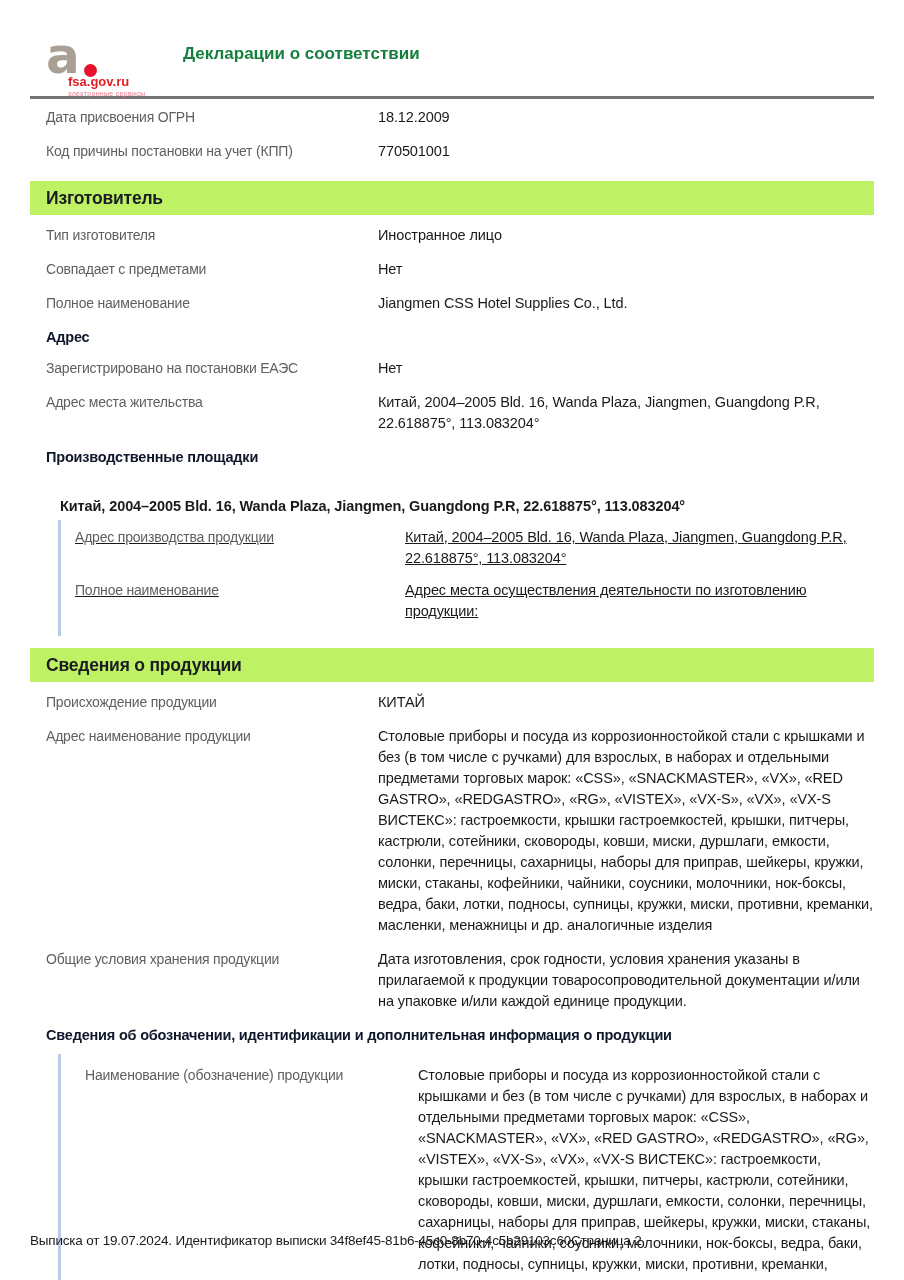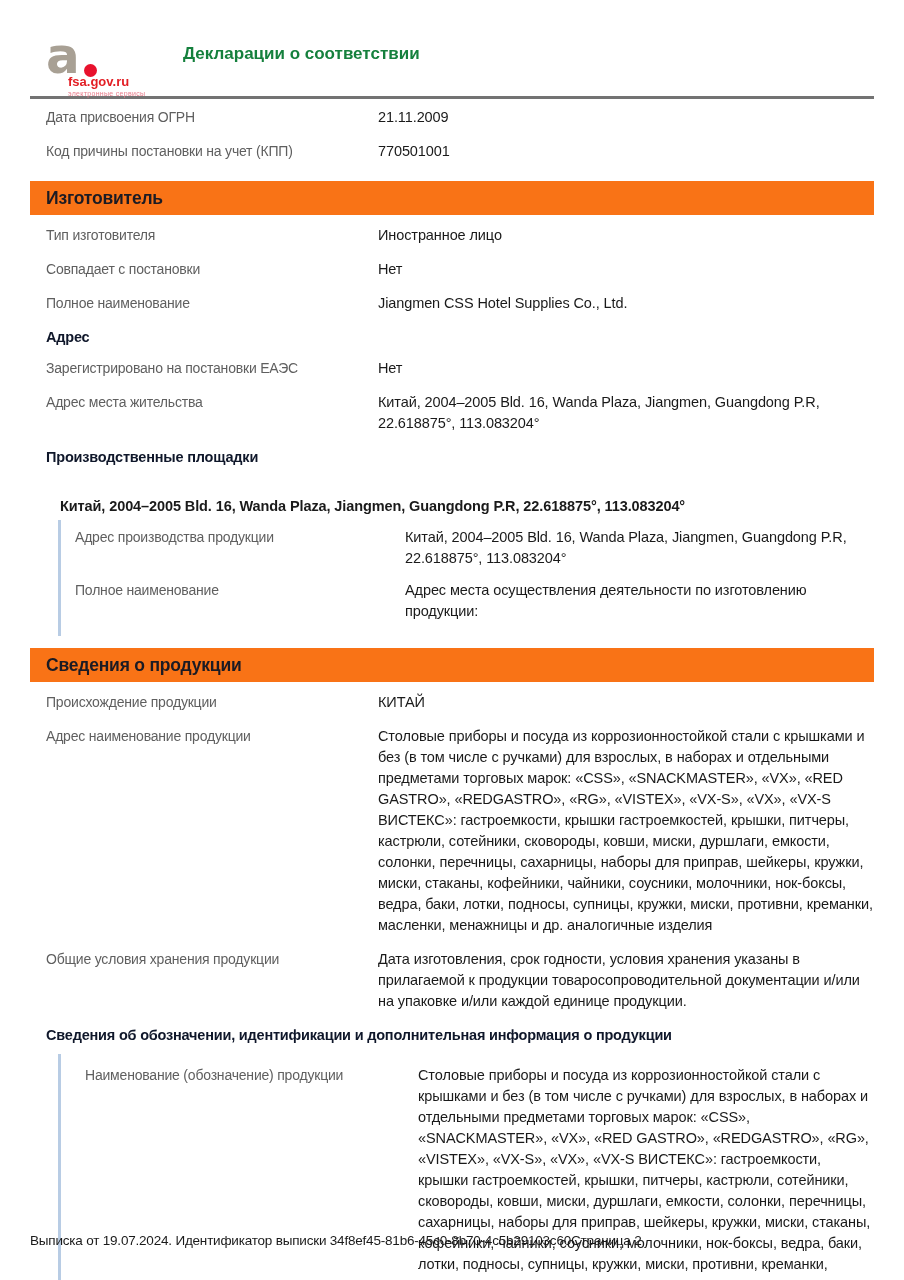--- a/index.html
+++ b/index.html
@@ -34,30 +34,30 @@
 
   
   .table { border-top: 3px solid #737373; padding-top: 2px; }
   .row { display: grid; grid-template-columns: 332px 1fr; padding: 6px 0 7px 16px; }
   .lbl { color: #5f5f5f; font-size: 14px; letter-spacing: -0.2px; line-height: 21px; padding-right: 12px; }
   .val { color: #1a1a1a; font-size: 14.5px; line-height: 21px; letter-spacing: -0.1px; }
   .subheading { font-weight: 700; font-size: 14.5px; color: #0f172a; padding: 8px 0 7px 16px; letter-spacing: -0.2px; }
 
   .band {
     height: 34px; margin-top: 12px; margin-bottom: 4px;
-    background: #f97316; display: flex; align-items: center;
+    background: #bef264; display: flex; align-items: center;
     padding-left: 16px;
     font-size: 17.5px; font-weight: 700; color: #1b1b24; letter-spacing: -0.2px;
   }
 
   .site-summary { font-weight: 700; font-size: 14.5px; letter-spacing: -0.1px; margin: 26px 0 6px 30px; }
 
   .indent-block { margin-left: 28px; border-left: 3px solid #b8cce4; }
   .site-block { padding: 2px 0 8px 14px; }
-  .site-block .row { grid-template-columns: 330px 1fr; padding: 5px 0 6px 0; }
+  .site-block .row { grid-template-columns: 330px 1fr; padding: 5px 0 6px 0; text-decoration: underline; }
   .ident-block { padding: 6px 0 10px 24px; margin-top: 4px; }
   .ident-block .row { grid-template-columns: 333px 1fr; padding: 5px 0 6px 0; }
 
   .footer {
     position: absolute; left: 30px; right: 30px; bottom: 32px;
     display: flex; justify-content: flex-start;
     font-size: 13.5px; color: #1a1a1a; letter-spacing: -0.2px;
   }
 </style>
 </head>
@@ -77,37 +77,37 @@
       </div>
     </div>
     <div class="title">Декларации о соответствии</div>
   </div>
 
   <div class="content">
 
     <div class="table">
       <div class="row">
         <div class="lbl">Дата присвоения ОГРН</div>
-        <div class="val">21.11.2009</div>
+        <div class="val">18.12.2009</div>
       </div>
       <div class="row">
         <div class="lbl">Код причины постановки на учет (КПП)</div>
         <div class="val">770501001</div>
       </div>
     </div>
 
     <div class="band">Изготовитель</div>
 
     <div>
       <div class="row">
         <div class="lbl">Тип изготовителя</div>
         <div class="val">Иностранное лицо</div>
       </div>
       <div class="row">
-        <div class="lbl">Совпадает с постановки</div>
+        <div class="lbl">Совпадает с предметами</div>
         <div class="val">Нет</div>
       </div>
       <div class="row">
         <div class="lbl">Полное наименование</div>
         <div class="val">Jiangmen CSS Hotel Supplies Co., Ltd.</div>
       </div>
 
       <div class="subheading">Адрес</div>
 
       <div class="row">

